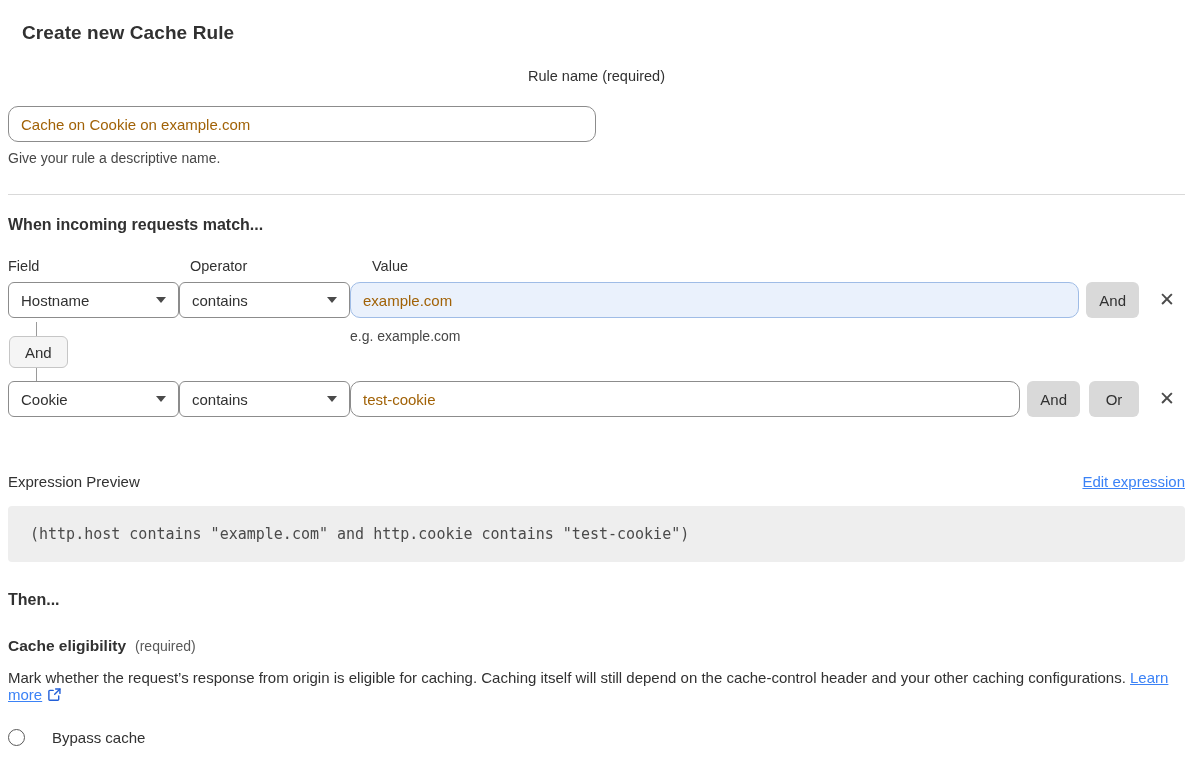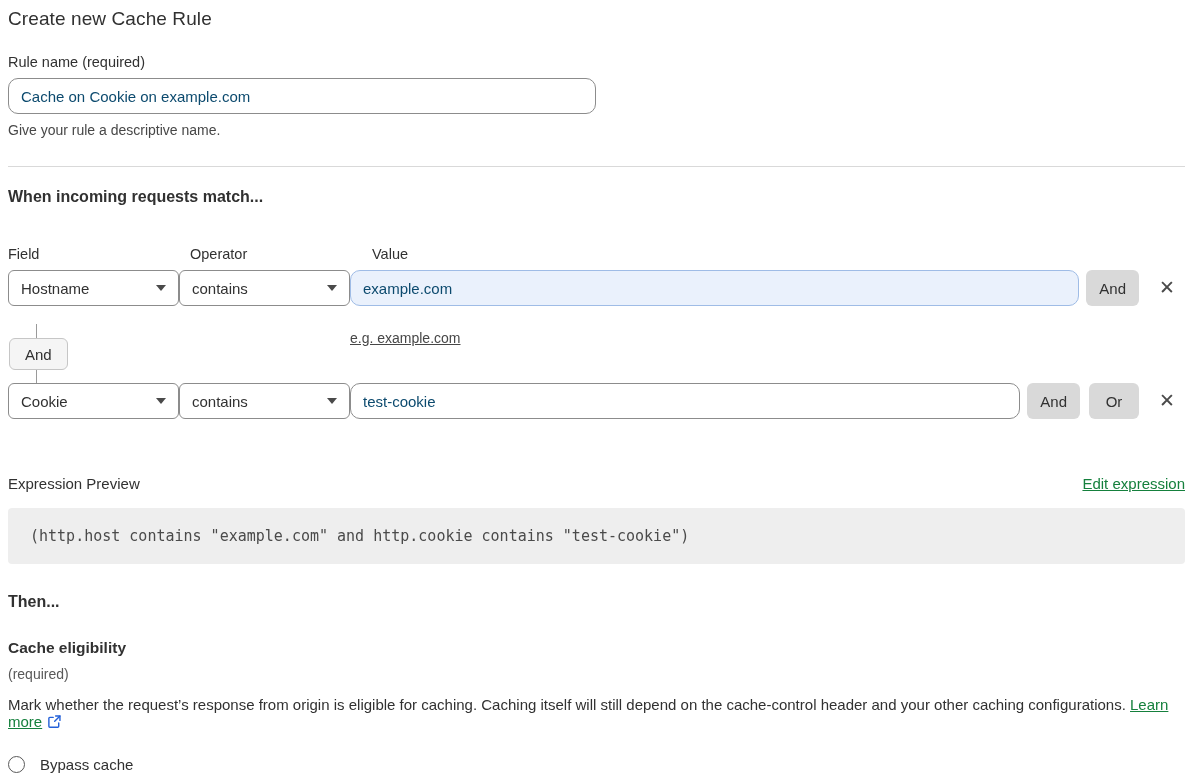--- a/index.html
+++ b/index.html
@@ -6,57 +6,57 @@
   html,body { margin:0; padding:0; }
   body {
     font-family: "Liberation Sans", sans-serif;
     color:#313131;
     background:#ffffff;
     width:1200px;
   }
   .page { padding: 8px 15px 24px 8px; }
 
   
-  .page-title { font-size:19px; font-weight:400; margin:0; letter-spacing:.1px; }
+  .page-title { font-size:19px; font-weight:700; margin:14px; letter-spacing:.1px; }
   .section-heading { font-size:16px; font-weight:700; margin:0; }
-  .field-label { font-size:14.5px; color:#313131; margin-bottom:8px; }
+  .field-label { font-size:14.5px; color:#313131; margin-bottom:22px;text-align:center; }
   .help-text { font-size:14px; color:#474747; margin-top:8px; }
 
   
   .text-input {
     height:36px; border:1px solid #8c8c8c; border-radius:10px;
     padding:0 12px; font-size:15px; font-family:"Liberation Sans",sans-serif;
-    color:#0c4a6e; background:#fff; width:100%; outline:none;
+    color:#a16207; background:#fff; width:100%; outline:none;
   }
   .rule-name-input { width:588px; display:block; }
   .value-highlight { background:#eaf1fc; border-color:#9fbce6; }
 
   .select-box {
     width:171px; height:36px; border:1px solid #8c8c8c; border-radius:6px;
     background:#fff; display:flex; align-items:center; justify-content:space-between;
     padding:0 12px; font-size:15px; cursor:pointer; flex:0 0 171px;
   }
   .caret {
     width:0; height:0; border-left:5px solid transparent; border-right:5px solid transparent;
     border-top:6px solid #4a4a4a; margin-left:8px;
   }
 
   
   .divider { border:none; border-top:1px solid #d9d9d9; margin:28px 0 0; }
 
   
   .match-section { margin-top:21px; }
-  .col-labels { display:flex; margin-top:40px; font-size:14.5px; }
+  .col-labels { display:flex; margin-top:24px; font-size:14.5px; }
   .col-labels .col1 { width:182px; }
   .col-labels .col2 { width:182px; }
   .col-labels .col3 { flex:1; }
 
   .filter-row { display:flex; align-items:flex-start; margin-top:8px; }
   .value-col { flex:1; display:flex; flex-direction:column; }
-  .hint { font-size:14px; color:#474747; margin-top:24px;text-decoration:underline; }
+  .hint { font-size:14px; color:#474747; margin-top:10px; }
 
   .gray-btn {
     height:36px; min-width:50px; padding:0 13px; border:none; border-radius:6px;
     background:#d9d9d9; color:#313131; font-size:15px;
     font-family:"Liberation Sans",sans-serif; cursor:pointer; flex:0 0 auto;
   }
   .row-btn-and { margin-left:7px; }
   .row-btn-or  { margin-left:9px; }
   .close-btn {
     background:none; border:none; color:#4a4a4a; font-size:19px; line-height:36px;
@@ -72,47 +72,47 @@
   .and-connector-btn {
     height:32px; padding:0 15px; margin-left:1px; border:1px solid #c6c6c6; border-radius:6px;
     background:#f5f5f5; color:#313131; font-size:15px; cursor:pointer;
     font-family:"Liberation Sans",sans-serif; display:block;
   }
   .row-2 { margin-top:0; }
 
   
   .expr-header { display:flex; justify-content:space-between; align-items:flex-end; margin-top:44px; }
   .expr-label { font-size:15px;margin-top:12px; }
-  .link { color:#15803d; text-decoration:underline; cursor:pointer; font-size:15px; }
+  .link { color:#3b82f6; text-decoration:underline; cursor:pointer; font-size:15px; }
   .expr-block {
     margin-top:16px; background:#eeeeee; border-radius:4px;
     padding:19px 22px; font-family:"DejaVu Sans Mono", monospace;
     font-size:15px; color:#4a4a4a; white-space:pre;
   }
 
   
   .then-heading { margin-top:29px; }
-  .elig-heading-row { margin-top:28px; display:flex; align-items:baseline; gap:9px;flex-direction:column; }
+  .elig-heading-row { margin-top:28px; display:flex; align-items:baseline; gap:9px; }
   .elig-heading { font-size:15.5px; font-weight:700; }
   .required-tag { font-size:14px; color:#595959; }
   .elig-desc { font-size:15px; line-height:17px; margin-top:14px; max-width:1165px; }
   .ext-icon { margin-left:5px; vertical-align:-2px; }
 
   
   .radio-row { display:flex; align-items:center; margin-top:26px; cursor:pointer; }
   .radio-circle {
     width:17px; height:17px; border-radius:50%; border:1.5px solid #595959;
     background:#fff; flex:0 0 auto; position:relative;
   }
   .radio-circle.selected { border-color:#36393f; }
   .radio-circle.selected::after {
     content:""; position:absolute; left:50%; top:50%; transform:translate(-50%,-50%);
     width:9px; height:9px; border-radius:50%; background:#232629;
   }
-  .radio-label { font-size:15px; margin-left:15px; }
+  .radio-label { font-size:15px; margin-left:27px; }
   .radio-label.bold { font-weight:700; }
 </style>
 </head>
 <body>
 
 <div class="page">
 
   <h1 class="page-title">Create new Cache Rule</h1>
 
   <div style="margin-top:24px;">

